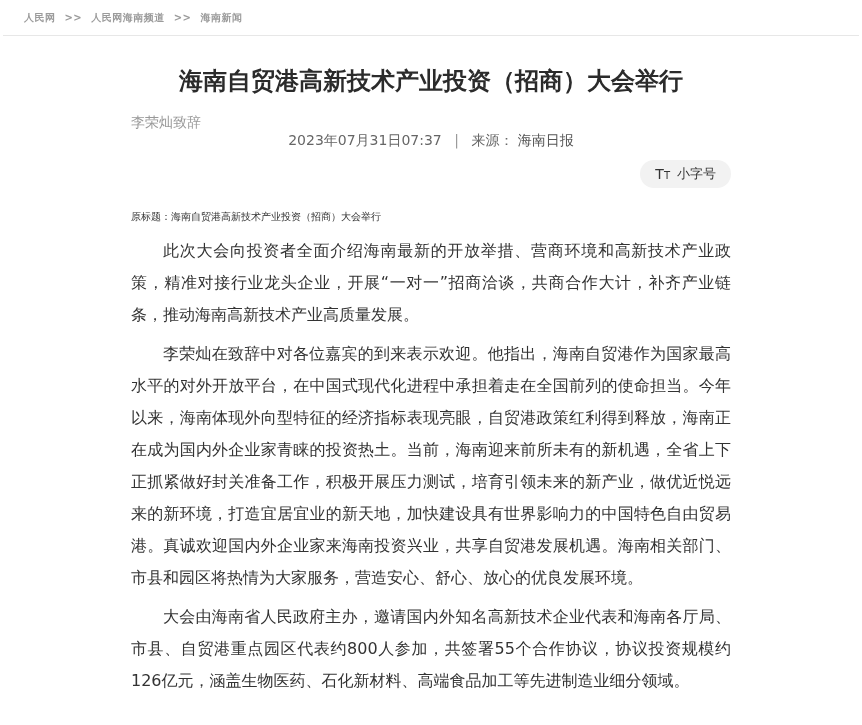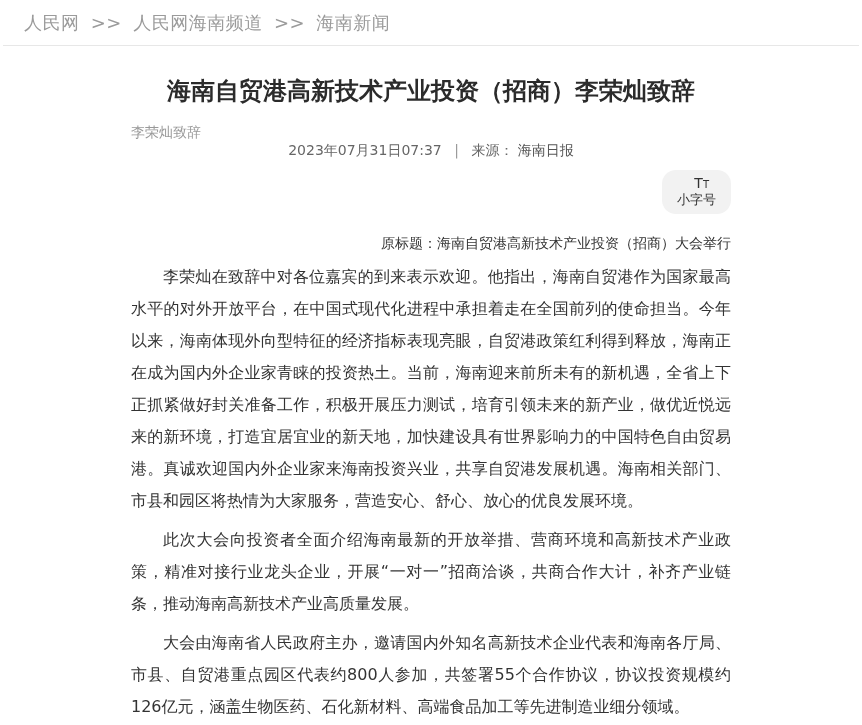--- a/index.html
+++ b/index.html
@@ -8,23 +8,24 @@
     padding: 0;
     background: #ffffff;
     width: 862px;
     font-family: "DejaVu Sans", "Liberation Sans", sans-serif;
   }
   .page { width: 862px; min-height: 725px; background: #ffffff; }
 
   
   .breadcrumb {
     padding: 11px 24px 10px 24px;
-    font-size: 18px;
+    font-size: 10px;
     color: #9b9b9b;
     letter-spacing: 0.5px;
+    font-weight: bold;
   }
   .breadcrumb .crumb { cursor: pointer; }
   .breadcrumb .sep { margin: 0 5px; color: #9b9b9b; }
   .top-divider { border-bottom: 1px solid #e7e7e7; margin: 0 3px; }
 
   
   .article { width: 600px; margin: 0 auto; color: #333333; }
 
   .title {
     text-align: center;
@@ -48,41 +49,39 @@
   .meta .pipe { margin: 0 8px; color: #999999; }
   .meta .source-name { cursor: pointer; color: #555555; }
 
   .toolbar {
     display: flex;
     justify-content: flex-end;
     margin-top: 10px;
   }
   .font-pill {
     display: inline-flex;
-    align-items: flex-end;
+    align-items: center;
     background: #f2f2f2;
     border-radius: 14px;
     padding: 5px 15px;
     font-size: 13px;
     color: #333333;
     cursor: pointer;
     border: none;
     font-family: inherit;
-    flex-direction: column;
   }
   .font-pill .tt { margin-right: 7px; letter-spacing: 0; }
   .font-pill .tt-big { font-size: 14px; }
   .font-pill .tt-small { font-size: 10px; }
 
   .orig-title {
-    font-size: 14px;
+    font-size: 10px;
     color: #333333;
     margin-top: 18px;
     line-height: 22px;
-    text-align: right;
   }
 
   .body-text p {
     font-size: 16px;
     line-height: 32px;
     color: #333333;
     text-align: justify;
     text-indent: 2em;
     margin: 7px 0;
   }
@@ -96,41 +95,41 @@
     <span class="crumb">人民网</span>
     <span class="sep">&gt;&gt;</span>
     <span class="crumb">人民网海南频道</span>
     <span class="sep">&gt;&gt;</span>
     <span class="crumb">海南新闻</span>
   </div>
   <div class="top-divider"></div>
 
   <div class="article">
 
-    <h1 class="title">海南自贸港高新技术产业投资（招商）李荣灿致辞</h1>
+    <h1 class="title">海南自贸港高新技术产业投资（招商）大会举行</h1>
 
     <div class="subtitle">李荣灿致辞</div>
 
     <div class="meta">
       <span>2023年07月31日07:37</span>
       <span class="pipe">|</span>
       <span>来源：</span>
       <span class="source-name">海南日报</span>
     </div>
 
     <div class="toolbar">
       <button class="font-pill">
         <span class="tt"><span class="tt-big">T</span><span class="tt-small">T</span></span>
         <span>小字号</span>
       </button>
     </div>
 
     <div class="orig-title">原标题：海南自贸港高新技术产业投资（招商）大会举行</div>
 
     <div class="body-text">
+      <p>此次大会向投资者全面介绍海南最新的开放举措、营商环境和高新技术产业政策，精准对接行业龙头企业，开展“一对一”招商洽谈，共商合作大计，补齐产业链条，推动海南高新技术产业高质量发展。</p>
       <p>李荣灿在致辞中对各位嘉宾的到来表示欢迎。他指出，海南自贸港作为国家最高水平的对外开放平台，在中国式现代化进程中承担着走在全国前列的使命担当。今年以来，海南体现外向型特征的经济指标表现亮眼，自贸港政策红利得到释放，海南正在成为国内外企业家青睐的投资热土。当前，海南迎来前所未有的新机遇，全省上下正抓紧做好封关准备工作，积极开展压力测试，培育引领未来的新产业，做优近悦远来的新环境，打造宜居宜业的新天地，加快建设具有世界影响力的中国特色自由贸易港。真诚欢迎国内外企业家来海南投资兴业，共享自贸港发展机遇。海南相关部门、市县和园区将热情为大家服务，营造安心、舒心、放心的优良发展环境。</p>
-      <p>此次大会向投资者全面介绍海南最新的开放举措、营商环境和高新技术产业政策，精准对接行业龙头企业，开展“一对一”招商洽谈，共商合作大计，补齐产业链条，推动海南高新技术产业高质量发展。</p>
       <p>大会由海南省人民政府主办，邀请国内外知名高新技术企业代表和海南各厅局、市县、自贸港重点园区代表约800人参加，共签署55个合作协议，协议投资规模约126亿元，涵盖生物医药、石化新材料、高端食品加工等先进制造业细分领域。</p>
 
     </div>
 
   </div>
 </div>
 
 </body></html>

